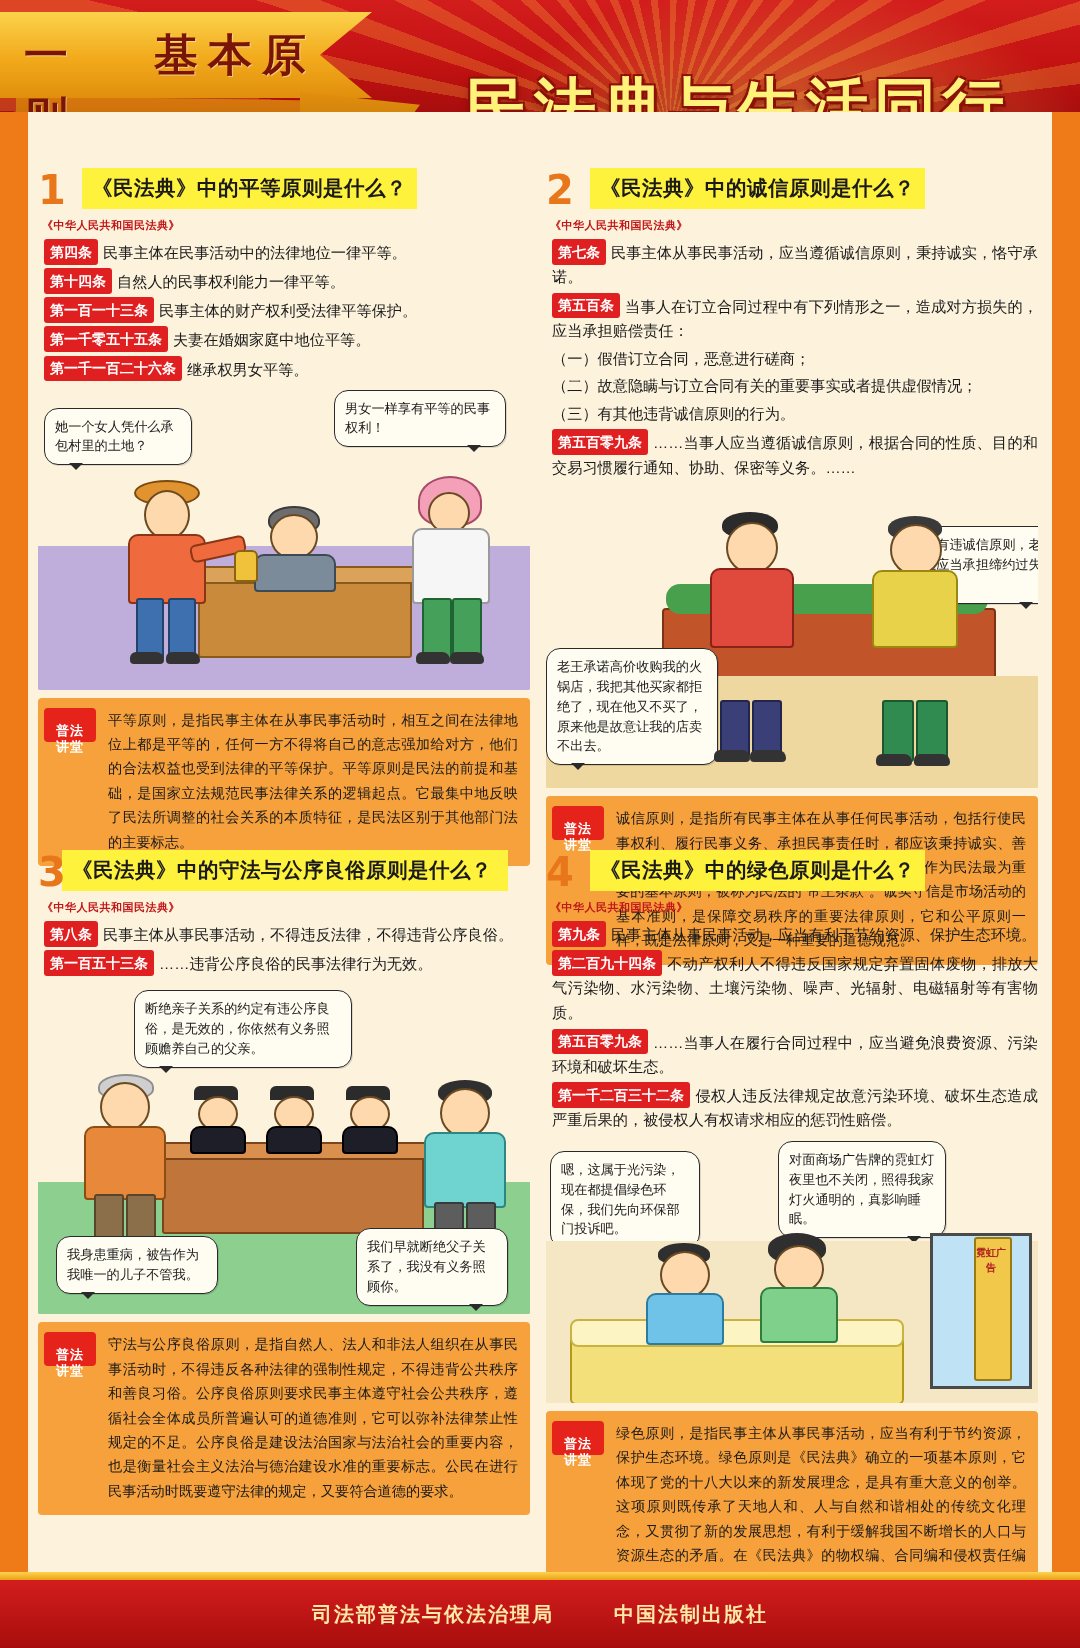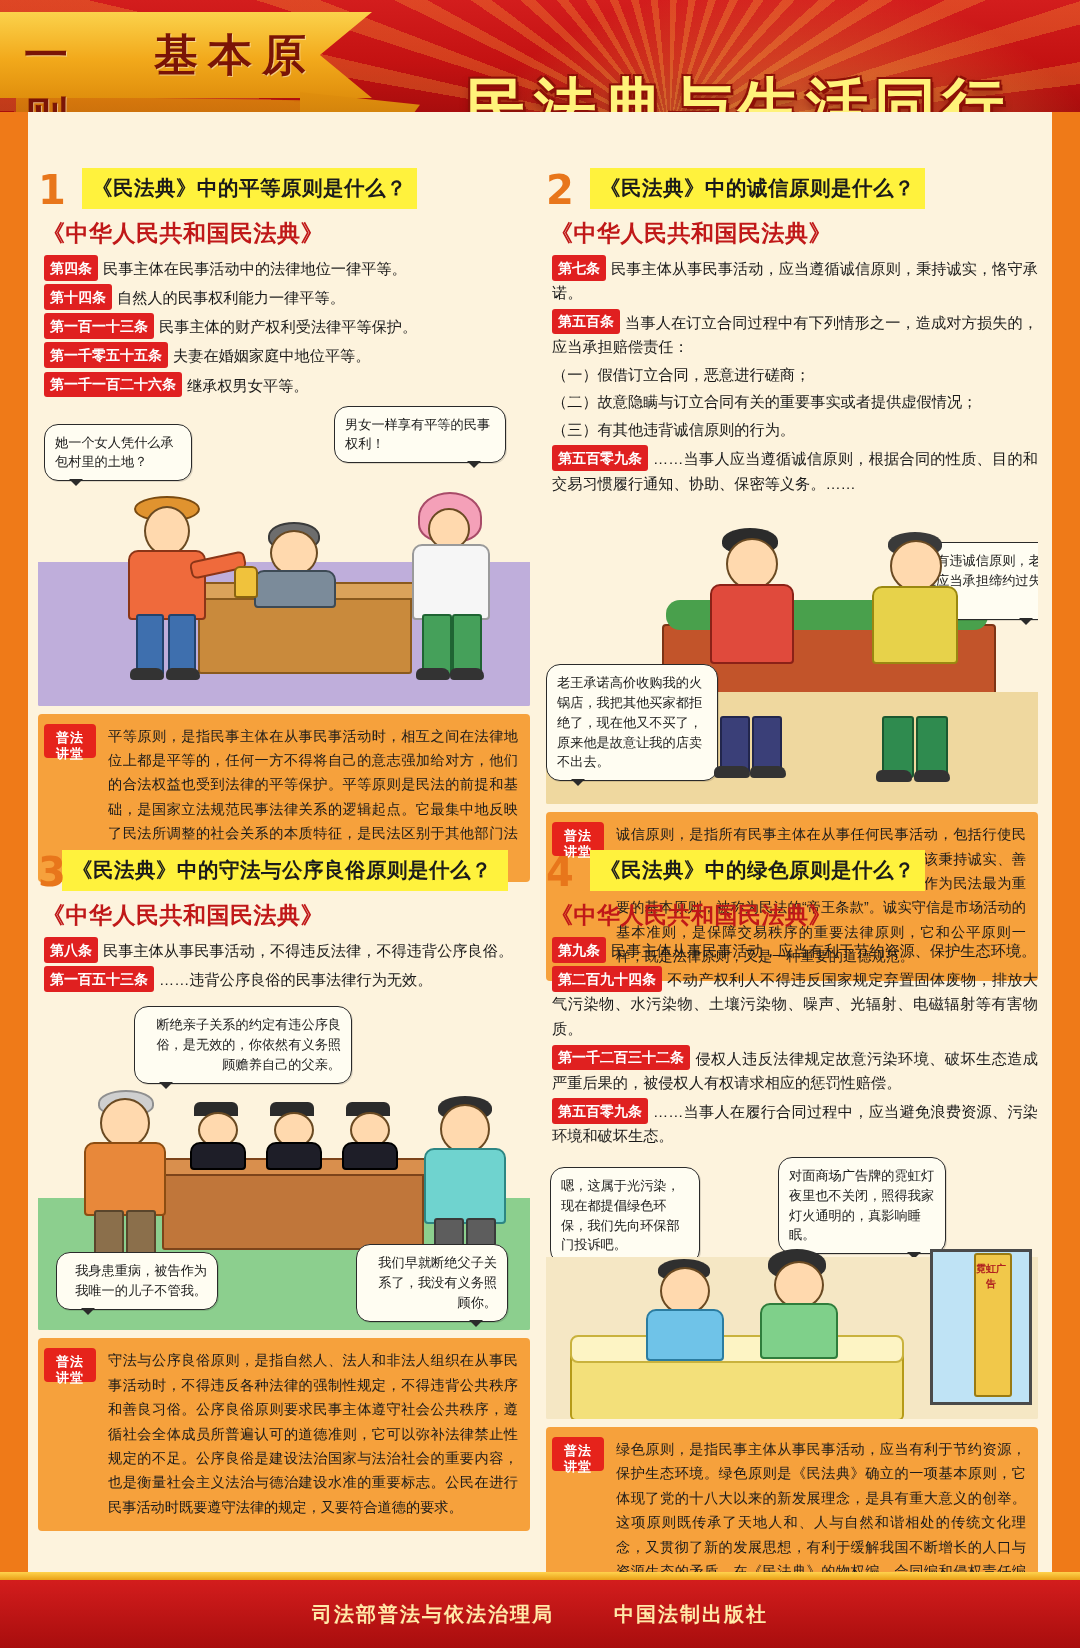--- a/index.html
+++ b/index.html
@@ -101,21 +101,21 @@
     display:inline-block;
     padding:5px 10px 6px 10px;
     font-size:20.5px;font-weight:bold;color:#1b1b1b;
     line-height:1.45;
     letter-spacing:.5px;
   }
   .qtext.two{padding-right:16px;margin-left:24px;}
 
   
   .lawtitle{
-    font-size:23px;font-weight:bold;color:#c01818;
+    font-size:11px;font-weight:bold;color:#c01818;
     margin:3px 0 6px 4px;
     letter-spacing:.5px;
   }
   .lawline{
     font-size:15.2px;color:#1a1a1a;line-height:1.62;
     margin:3px 0 3px 6px;
     text-align:justify;
   }
   .tag{
     display:inline-block;
@@ -124,21 +124,21 @@
     padding:1.5px 6px;border-radius:3px;
     margin-right:5px;white-space:nowrap;
     vertical-align:1px;
   }
   .sub{}
 
   
   .ill{position:relative;margin-top:8px;overflow:hidden;border-radius:2px;}
   .ill1{height:300px;background:linear-gradient(180deg,#fdf3dd 0%,#fdf3dd 52%,#c7b9e0 52%,#b9a9d8 100%);}
   .ill2{height:300px;background:linear-gradient(180deg,#fdf3dd 0%,#fdf3dd 66%,#f4e2b4 66%,#efd89f 100%);}
-  .ill3{height:330px;background:linear-gradient(180deg,#fdf3dd 0%,#fdf3dd 60%,#9fd9a0 60%,#8ccf8e 100%);text-align:right;}
+  .ill3{height:330px;background:linear-gradient(180deg,#fdf3dd 0%,#fdf3dd 60%,#9fd9a0 60%,#8ccf8e 100%);}
   .ill4{height:262px;background:linear-gradient(180deg,#fdf3dd 0%,#fdf3dd 40%,#f6edd6 40%,#f2e6c8 100%);}
 
   .bubble{
     position:absolute;
     background:#fffdf2;
     border:1.6px solid #2a2a2a;
     border-radius:14px;
     padding:8px 10px;
     font-size:13.2px;line-height:1.5;color:#1a1a1a;
     font-family:"DejaVu Sans","Liberation Sans",sans-serif;
@@ -169,21 +169,21 @@
     padding:10px 12px 12px 70px;
     font-size:14.2px;line-height:1.72;color:#1a1a1a;
     text-align:justify;
     min-height:110px;
     box-sizing:border-box;
   }
   .badge{
     position:absolute;left:6px;top:10px;
     width:52px;height:34px;background:#e6231b;border-radius:4px;
     color:#fff;font-size:13px;font-weight:bold;line-height:16px;
-    text-align:center;padding-top:6px;box-sizing:border-box;
+    text-align:center;padding-top:15px;box-sizing:border-box;
     letter-spacing:1px;
   }
   
   .footer{
     position:absolute;left:0;bottom:0;width:1080px;height:68px;
     background:linear-gradient(180deg,#d31d1d,#a80d0d);
     color:#ffe9a8;
     display:flex;align-items:center;justify-content:center;gap:60px;
     font-size:20px;font-weight:bold;letter-spacing:2px;
   }
@@ -384,22 +384,22 @@
 
     <div class="col cR rB">
       <div class="qhead">
         <div class="qnum">4</div>
         <div class="qtext">《民法典》中的绿色原则是什么？</div>
       </div>
       <div class="lawtitle">《中华人民共和国民法典》</div>
 
       <div class="lawline"><span class="tag">第九条</span><span>民事主体从事民事活动，应当有利于节约资源、保护生态环境。</span></div>
       <div class="lawline"><span class="tag">第二百九十四条</span><span>不动产权利人不得违反国家规定弃置固体废物，排放大气污染物、水污染物、土壤污染物、噪声、光辐射、电磁辐射等有害物质。</span></div>
+      <div class="lawline"><span class="tag">第五百零九条</span><span>……当事人在履行合同过程中，应当避免浪费资源、污染环境和破坏生态。</span></div>
       <div class="lawline"><span class="tag">第一千二百三十二条</span><span>侵权人违反法律规定故意污染环境、破坏生态造成严重后果的，被侵权人有权请求相应的惩罚性赔偿。</span></div>
-      <div class="lawline"><span class="tag">第五百零九条</span><span>……当事人在履行合同过程中，应当避免浪费资源、污染环境和破坏生态。</span></div>
 
       <div class="ill ill4">
         <div class="bubble bub-bl" style="left:4px;top:10px;width:128px;">嗯，这属于光污染，现在都提倡绿色环保，我们先向环保部门投诉吧。</div>
         <div class="bubble bub-br" style="left:232px;top:0px;width:146px;">对面商场广告牌的霓虹灯夜里也不关闭，照得我家灯火通明的，真影响睡眠。</div>
 
         <div class="fig" style="left:0;top:100px;width:492px;height:162px;background:#f5e7c4;"></div>
         <div class="fig" style="left:384px;top:92px;width:96px;height:150px;background:#bfe3f5;border:3px solid #4a4a4a;"></div>
         <div class="fig" style="left:428px;top:96px;width:34px;height:140px;background:#f1c84a;border:2px solid #9a7a12;border-radius:3px;"></div>
         <div style="position:absolute;left:430px;top:104px;width:30px;text-align:center;font-size:10px;color:#b02020;font-weight:bold;line-height:1.5;">霓虹广告</div>
 

